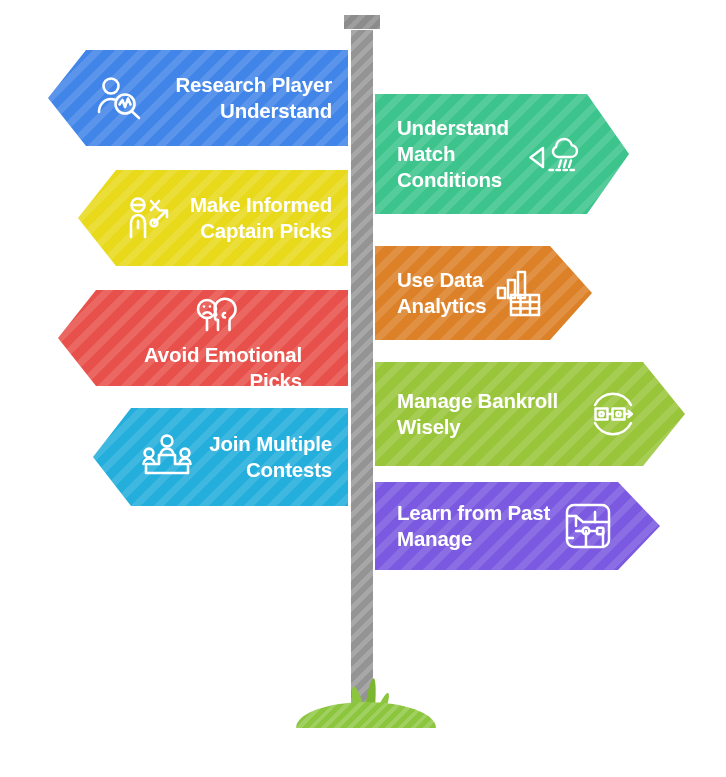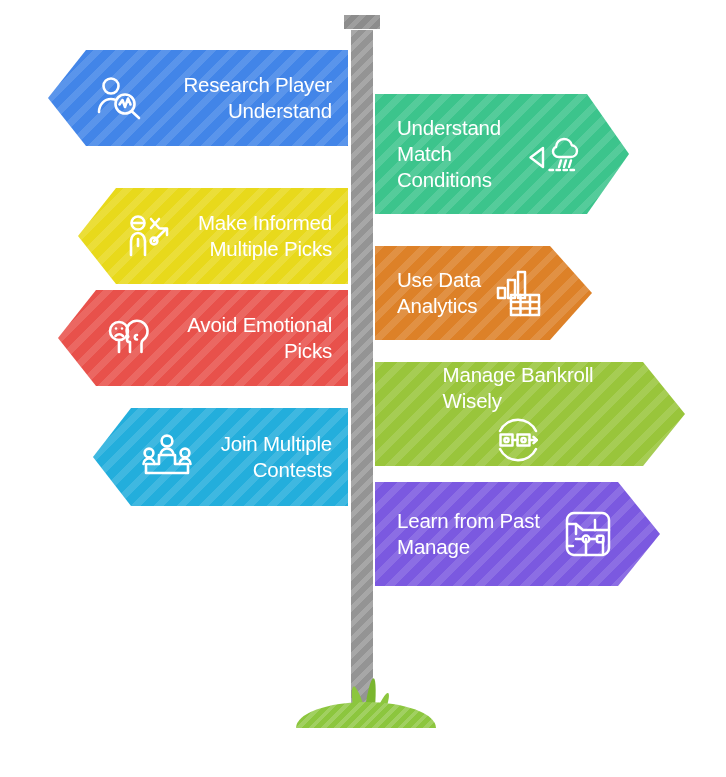--- a/index.html
+++ b/index.html
@@ -38,39 +38,39 @@
     pointer-events:none;}
   .sign.left{
     clip-path:polygon(38px 0, 100% 0, 100% 100%, 38px 100%, 0 50%);
     padding-left:46px;padding-right:16px;justify-content:flex-start;
   }
   .sign.right{
     clip-path:polygon(0 0, calc(100% - 42px) 0, 100% 50%, calc(100% - 42px) 100%, 0 100%);
     padding-left:22px;padding-right:46px;justify-content:flex-start;
   }
   .sign-label{
-    color:#ffffff;font-weight:normal;font-size:20.5px;line-height:1.28;
+    color:#ffffff;font-weight:bold;font-size:20.5px;line-height:1.28;
     letter-spacing:-.2px;position:relative;z-index:2;
   }
   .sign.left .sign-label{text-align:right;flex:1;margin-left:10px;}
   .sign.right .sign-label{text-align:left;flex:1;}
   .ico{position:relative;z-index:2;flex:0 0 auto;display:block;}
   .ico svg{display:block;}
 
   
   #sign-research{left:48px;top:50px;width:300px;height:96px;background:#4285E8;}
-  #sign-captain {left:78px;top:170px;width:270px;height:96px;background:#E8D91B;margin-top:18px;}
-  #sign-bias    {left:58px;top:290px;width:290px;height:96px;background:#E8514B;}
+  #sign-captain {left:78px;top:170px;width:270px;height:96px;background:#E8D91B;}
+  #sign-bias    {left:58px;top:290px;width:290px;height:96px;background:#E8514B;flex-direction:column;}
   #sign-contests{left:93px;top:408px;width:255px;height:98px;background:#23AEDC;}
 
   
   #sign-conditions{left:375px;top:94px;width:254px;height:120px;background:#3CC48C;}
   #sign-analytics {left:375px;top:246px;width:217px;height:94px;background:#DD8128;}
-  #sign-bankroll  {left:375px;top:362px;width:310px;height:104px;background:#99C53B;flex-direction:column;}
-  #sign-learn     {left:375px;top:482px;width:285px;height:104px;background:#7B59E0;}
+  #sign-bankroll  {left:375px;top:362px;width:310px;height:104px;background:#99C53B;}
+  #sign-learn     {left:375px;top:482px;width:285px;height:88px;background:#7B59E0;}
 </style>
 </head>
 <body>
 
 <div id="stage">
 
   <div class="pole-cap"></div>
   <div class="pole-shaft"></div>
 
   <div class="grass-blade gb1"></div>
@@ -105,21 +105,21 @@
         <path d="M14 29v7"></path>
         <path d="M27 9l8 9"></path>
         <path d="M35 9l-8 9"></path>
         <path d="M30 31l12-12"></path>
         <path d="M36.5 18.5H43v6.5"></path>
         <circle cx="30" cy="31" r="3.4"></circle>
       </svg>
     </span>
     <span class="sign-label">
       <span>Make Informed</span><br>
-      <span>Multiple Picks</span>
+      <span>Captain Picks</span>
     </span>
   </div>
 
   <div class="sign left" id="sign-bias">
     <div class="stripes"></div>
     <span class="ico">
       <svg width="52" height="52" viewBox="0 0 52 52" fill="none" stroke="#ffffff" stroke-width="2.6" stroke-linecap="round" stroke-linejoin="round">
         <circle cx="15" cy="19" r="9"></circle>
         <circle cx="12" cy="16.5" r="1.3" fill="#ffffff" stroke="none"></circle>
         <circle cx="18" cy="16.5" r="1.3" fill="#ffffff" stroke="none"></circle>

